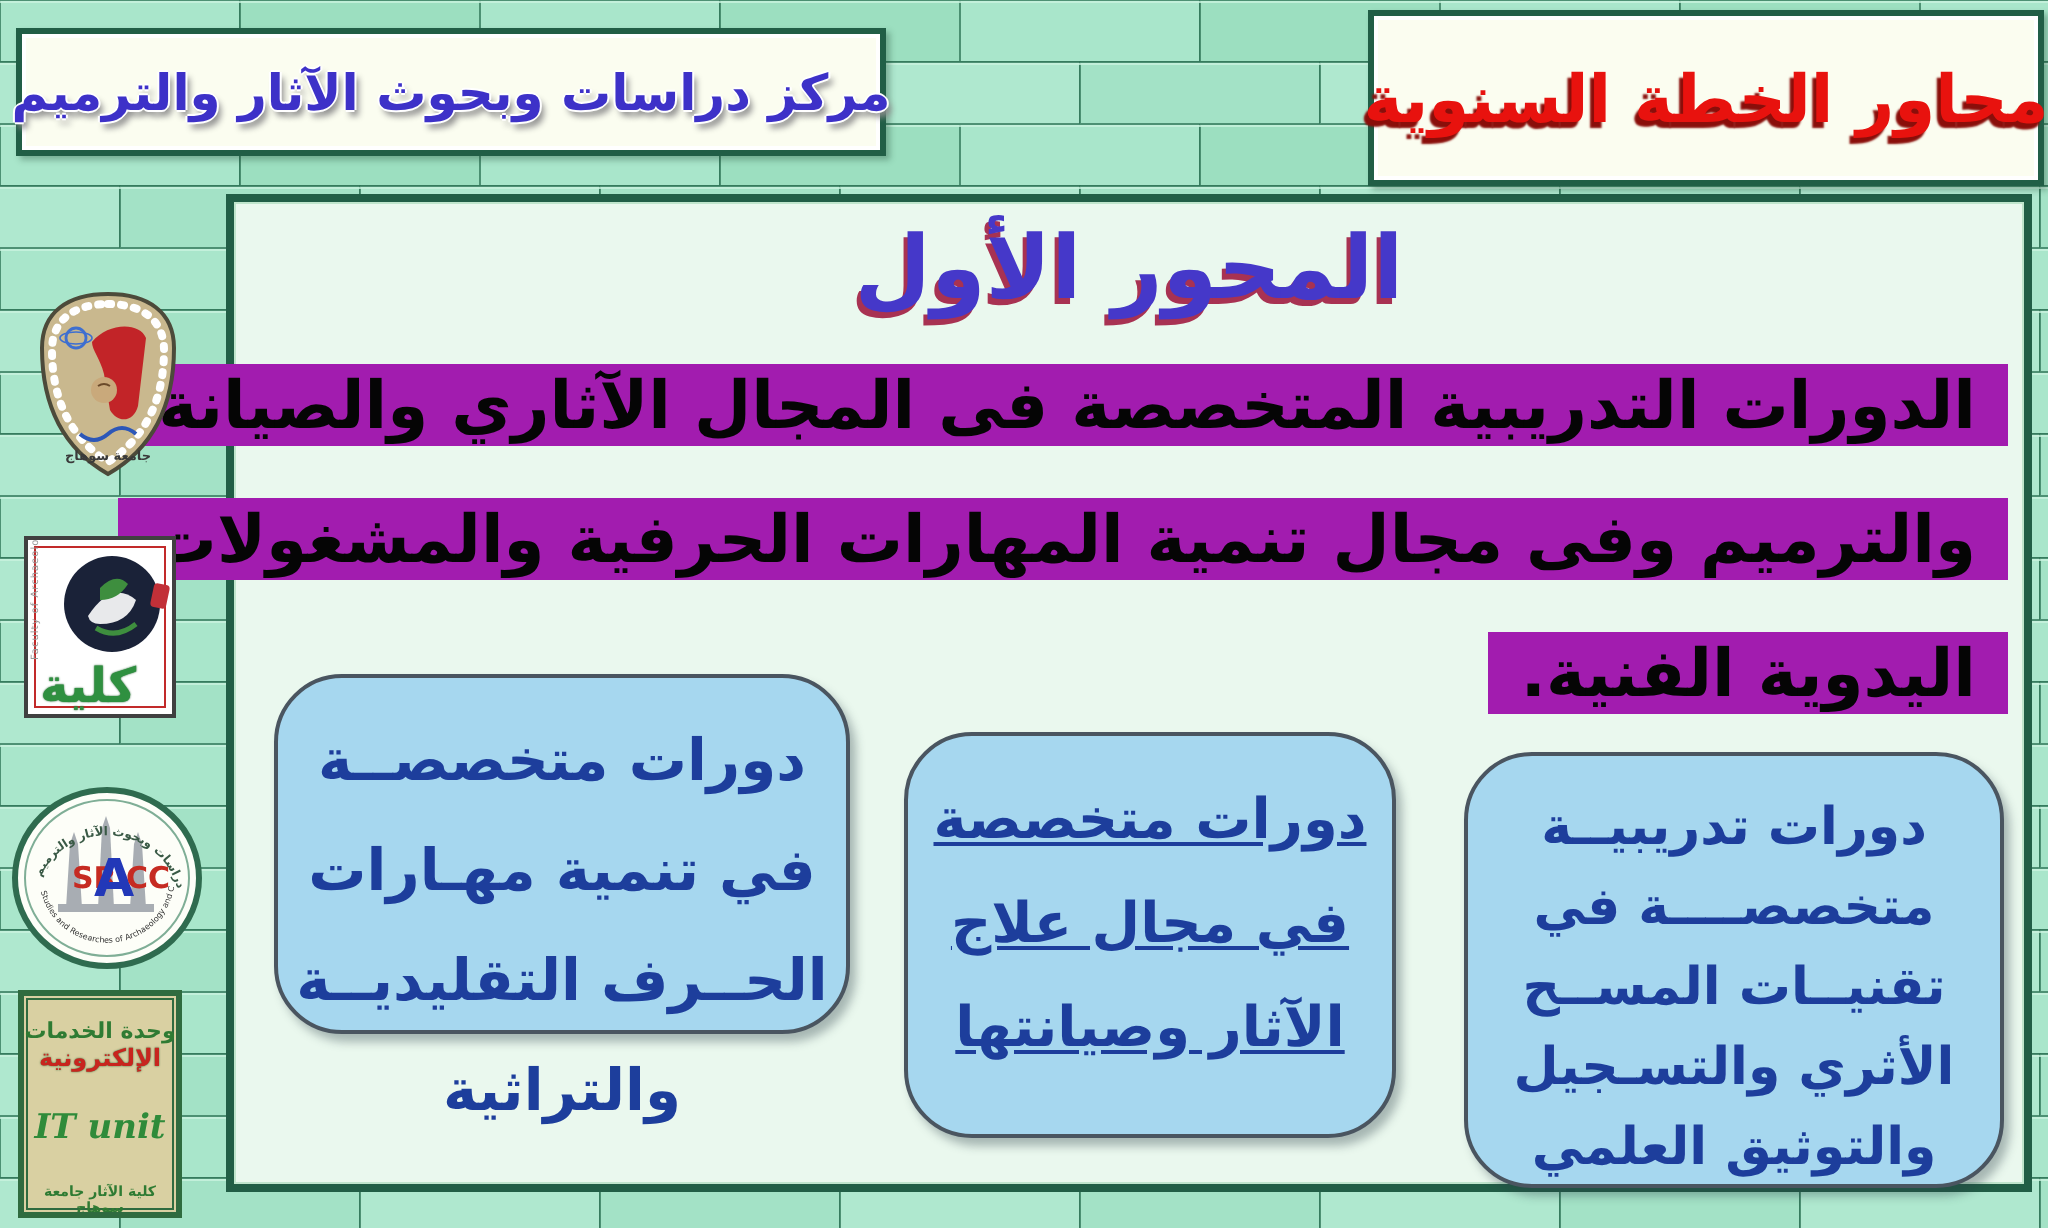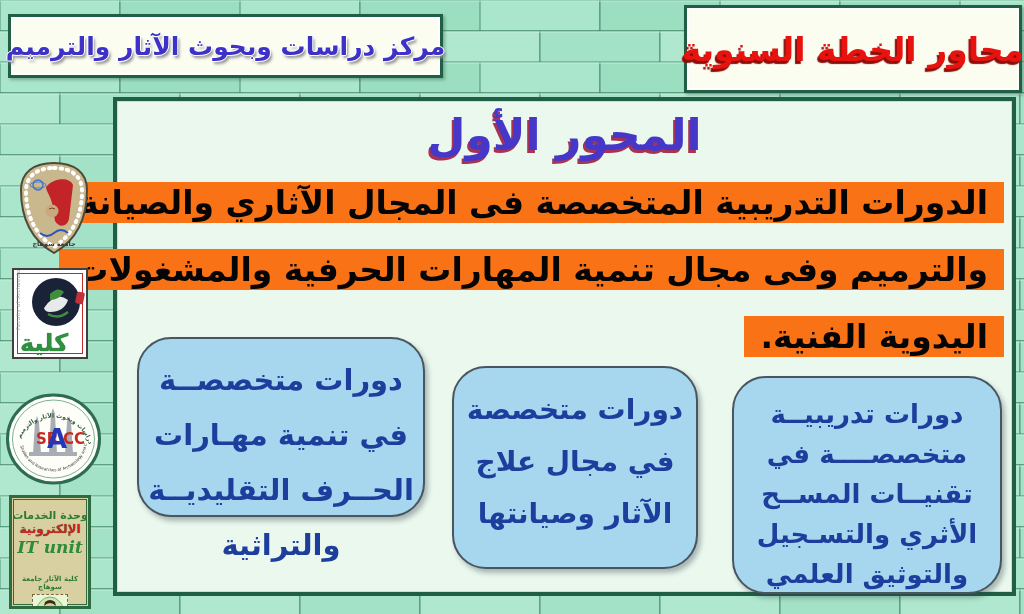--- a/index.html
+++ b/index.html
@@ -39,37 +39,37 @@
     text-align:center;margin-top:4px;
     font-size:44px;font-weight:bold;color:#4538C9;
     text-shadow:-2px 3px 0 #A83252;
     line-height:60px;
   }
   .intro{
     margin:4px 8px 0 8px;text-align:right;
     font-size:33px;font-weight:bold;color:#050505;line-height:67px;
   }
   .intro .line{display:block;white-space:nowrap;}
-  .intro .hl{background:#f97316;padding:1px 16px;box-decoration-break:clone;}
+  .intro .hl{background:#a21caf;padding:1px 16px;box-decoration-break:clone;}
 
   
   .course-box{
     position:absolute;background:#A6D7EF;border:2px solid #4a5560;
     border-radius:34px;box-shadow:3px 4px 5px rgba(40,60,70,.35);
     box-sizing:border-box;text-align:center;direction:rtl;
     color:#1D3E9C;font-weight:bold;z-index:4;
   }
   .course-box .bline{display:block;white-space:nowrap;}
   .box-left{left:20px;top:236px;width:288px;height:180px;font-size:29px;line-height:55px;padding-top:14px;}
-  .box-middle{left:335px;top:265px;width:246px;height:203px;font-size:28px;line-height:52px;padding-top:16px;}
+  .box-middle{left:335px;top:265px;width:246px;height:203px;font-size:28px;line-height:52px;padding-top:16px;text-decoration:underline;}
   .box-right{left:615px;top:275px;width:270px;height:218px;font-size:26px;line-height:40px;padding-top:16px;}
 
   
   .logo{position:absolute;z-index:3;}
-  .logo-uni{left:16px;top:161px;}
+  .logo-uni{left:16px;top:145px;}
   .logo-fac{
     left:12px;top:268px;width:76px;height:91px;background:#fff;
     border:2px solid #404040;box-shadow:inset 0 0 0 3px #fff,inset 0 0 0 4px #C22A2A;
     box-sizing:border-box;overflow:hidden;
   }
   .logo-sracc{left:5px;top:392px;}
   .logo-it{
     left:9px;top:495px;width:82px;height:114px;background:#D9D0A2;
     border:3px solid #2F6B3F;box-sizing:border-box;
     box-shadow:inset 0 0 0 1px #D9D0A2,inset 0 0 0 2px #2F6B3F;
@@ -78,21 +78,21 @@
   .fac-side-text{
     position:absolute;left:1px;top:60px;transform:rotate(-90deg);transform-origin:left top;
     font-size:5px;color:#999;white-space:nowrap;letter-spacing:.5px;
   }
   .fac-caption{
     position:absolute;left:6px;bottom:2px;font-size:24px;line-height:24px;
     font-weight:bold;color:#2F9040;text-shadow:0 0 1px #185c24;
   }
   .it-l1{font-size:11px;font-weight:bold;color:#2F7B33;margin-top:11px;}
   .it-l2{font-size:12px;font-weight:bold;color:#C8251E;text-shadow:0 0 1px #2F6B3F;}
-  .it-l3{font-family:"DejaVu Serif",serif;font-style:italic;font-weight:bold;font-size:17px;color:#2F8B3A;margin-top:1px;}
+  .it-l3{font-family:"DejaVu Serif",serif;font-style:italic;font-weight:bold;font-size:17px;color:#2F8B3A;margin-top:18px;}
   .it-l4{font-size:7px;font-weight:bold;color:#2F7B33;margin-top:18px;}
   .it-photo{
     width:34px;height:40px;margin:3px auto 0 auto;background:#EAF6D8;
     border:1px dashed #7a6a3a;display:block;
   }
 </style>
 </head>
 <body>
 
 <svg class="bg-pattern" width="1024" height="614" xmlns="http://www.w3.org/2000/svg">

